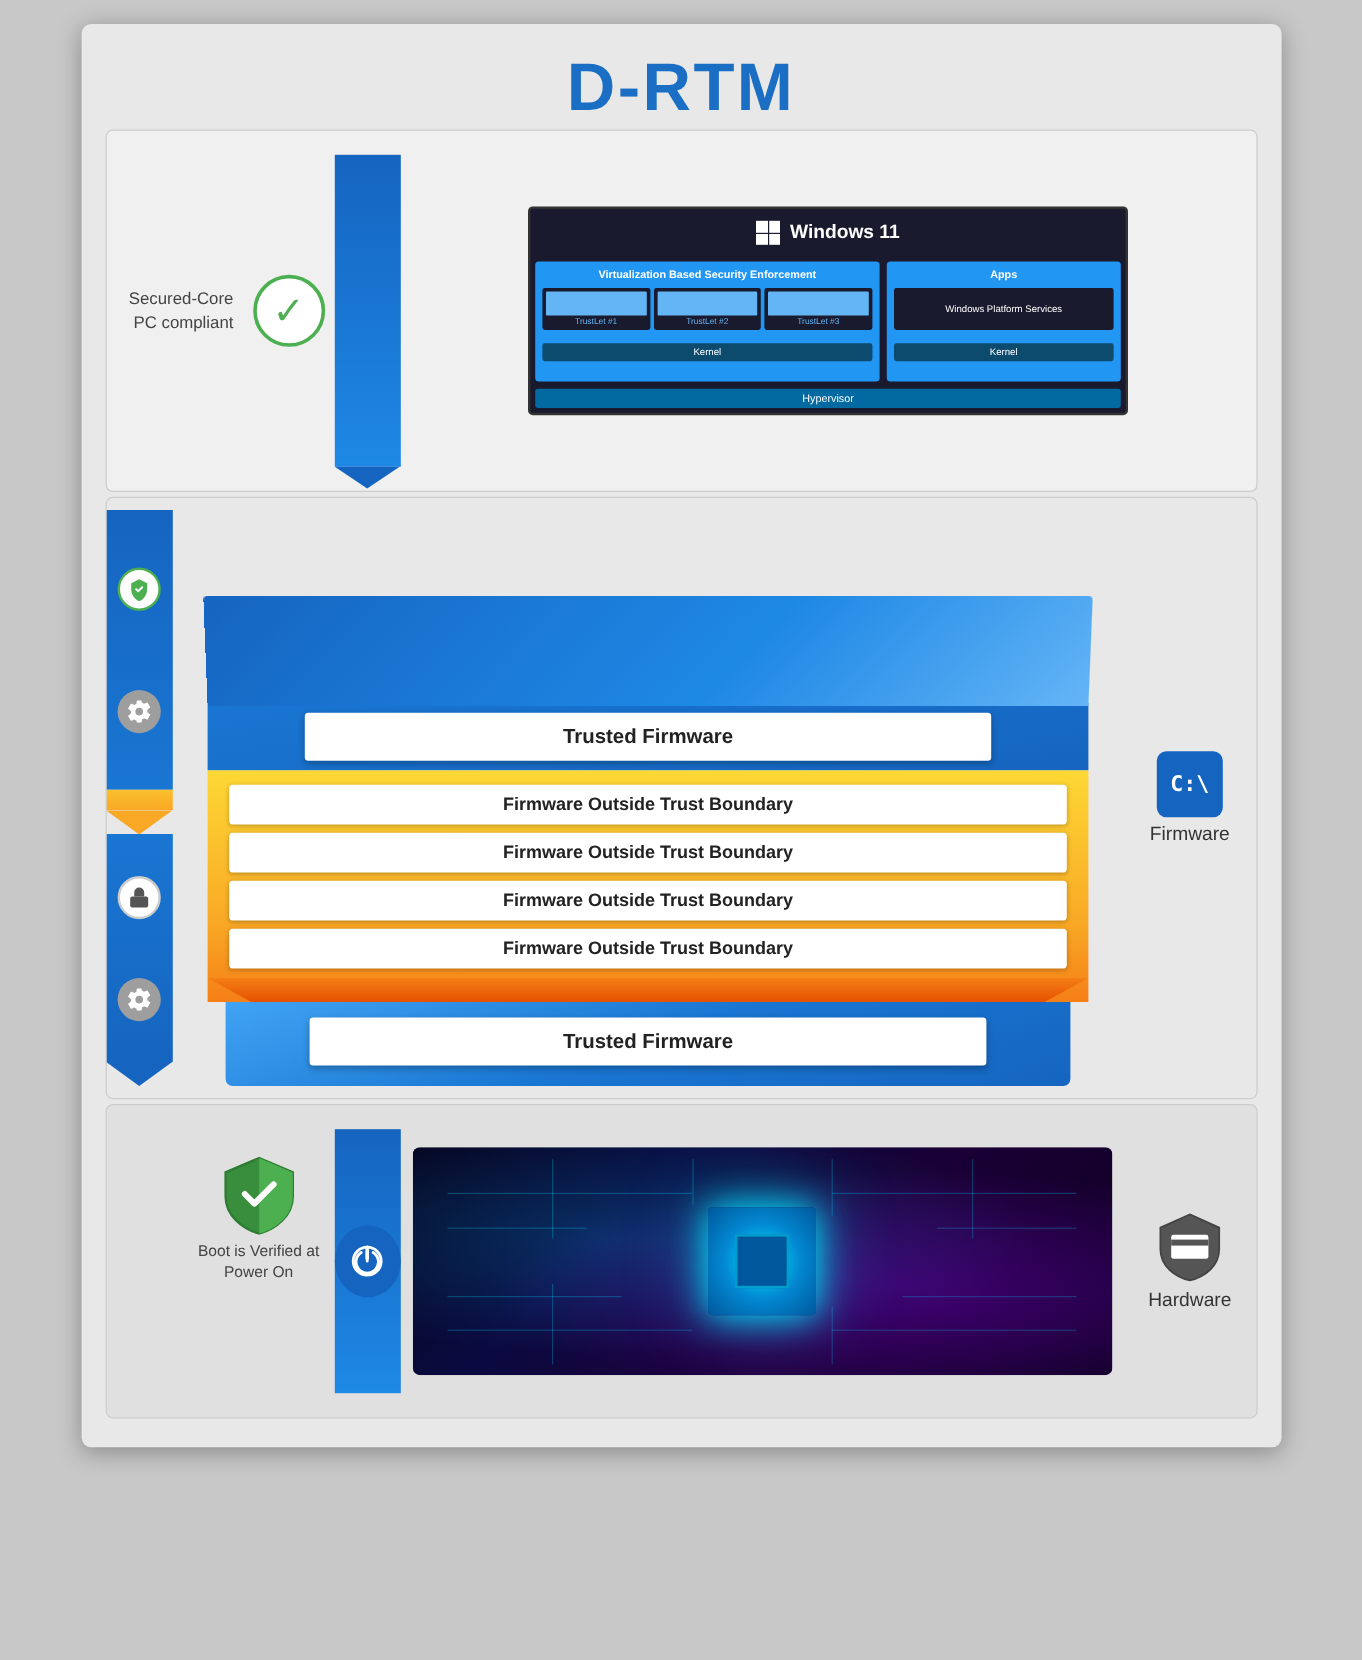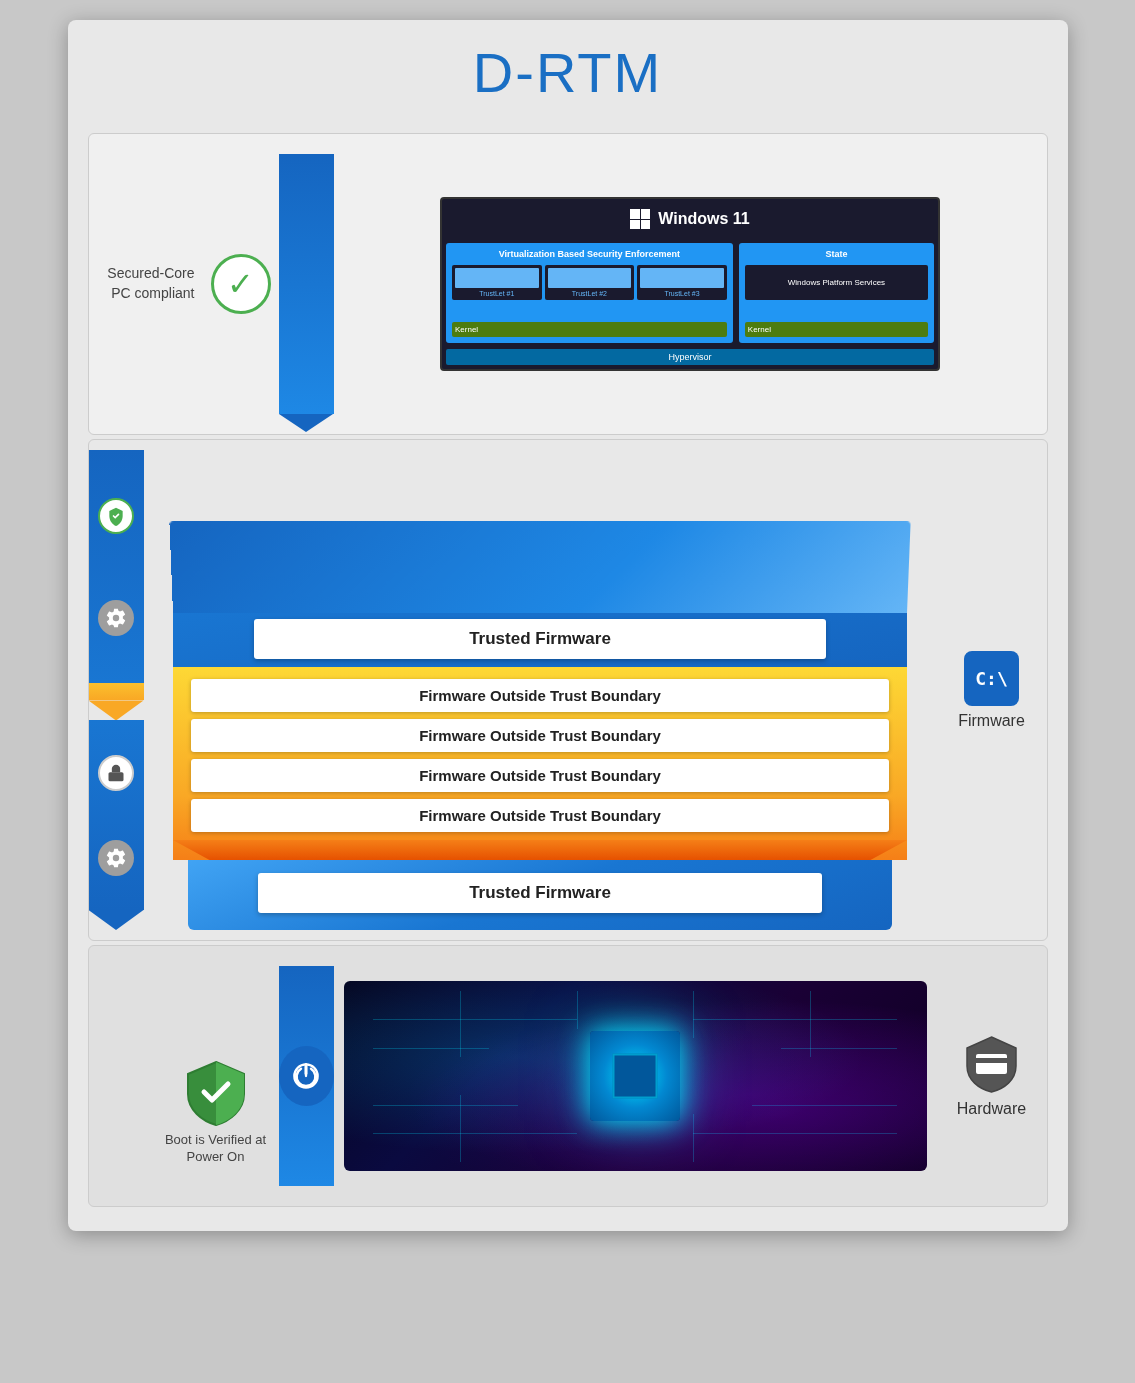--- a/index.html
+++ b/index.html
@@ -16,23 +16,23 @@
       background: #e8e8e8;
       border-radius: 8px;
       padding: 20px;
       margin: 20px auto;
       box-shadow: 0 4px 20px rgba(0,0,0,0.3);
     }
     
     .page-title {
       text-align: center;
       font-size: 56px;
-      font-weight: 400;
+      font-weight: 700;
       color: #1a6fc4;
-      margin-bottom: 28px;
+      margin-bottom: 3px;
       letter-spacing: 2px;
     }
     .label-item {
       display: flex;
       align-items: center;
       gap: 8px;
     }
     .right-icon-label {
       font-size: 16px;
       color: #333;
@@ -96,24 +96,25 @@
       border-radius: 2px;
       padding: 3px;
       flex: 1;
     }
     .trustlet-inner {
       background: #64b5f6;
       height: 20px;
       border-radius: 1px;
     }
     .kernel-bar {
-      background: #4d7c0f;
+      background: #0c4a6e;
       border-radius: 2px;
-      margin-top: 22px;
+      margin-top: 11px;
       padding: 3px;
+      text-align: center;
       color: white;
       font-size: 8px;
     }
     .apps-block {
       flex: 0.8;
       background: #2196f3;
       border-radius: 3px;
       padding: 6px;
       min-height: 100px;
     }
@@ -411,21 +412,21 @@
                   <div style="color:#64b5f6;font-size:7px;text-align:center;margin-top:2px;">TrustLet #2</div>
                 </div>
                 <div class="trustlet">
                   <div class="trustlet-inner"></div>
                   <div style="color:#64b5f6;font-size:7px;text-align:center;margin-top:2px;">TrustLet #3</div>
                 </div>
               </div>
               <div class="kernel-bar">Kernel</div>
             </div>
             <div class="apps-block">
-              <div class="apps-title">State</div>
+              <div class="apps-title">Apps</div>
               <div class="wps-block">Windows
 Platform
 Services</div>
               <div class="kernel-bar">Kernel</div>
             </div>
           </div>
           <div class="hypervisor-bar">Hypervisor</div>
         </div>
       </div>
 
@@ -502,21 +503,21 @@
       <div class="col-right">
         <div class="cmd-icon">C:\</div>
         <div class="right-icon-label">Firmware</div>
       </div>
     </div>
   </div>
 
   <div class="section-border sec-hw">
     <div class="row-multi" style="min-height:220px; align-items:stretch;">
 
-      <div class="col-left" style="flex-direction:column; justify-content:flex-end; align-items:flex-end; gap:12px; padding:20px 8px;">
+      <div class="col-left" style="flex-direction:column; justify-content:flex-start; align-items:flex-end; gap:12px; padding:20px 8px;">
 
         <div style="display:flex; flex-direction:column; align-items:center; gap:6px;">
           <svg width="60" height="68" viewBox="0 0 60 68">
             <path d="M30 4 L58 16 L58 36 C58 52 44 63 30 67 C16 63 2 52 2 36 L2 16 Z" fill="#388e3c" stroke="#2e7d32" stroke-width="2"></path>
             <path d="M30 4 L58 16 L58 36 C58 52 44 63 30 67" fill="#4caf50"></path>
             <polyline points="18,34 26,42 42,26" stroke="white" stroke-width="5" fill="none" stroke-linecap="round" stroke-linejoin="round"></polyline>
           </svg>
           <div style="text-align:center; font-size:13px; color:#444; line-height:1.3; max-width:110px;">Boot is Verified
 at Power On</div>
         </div>

